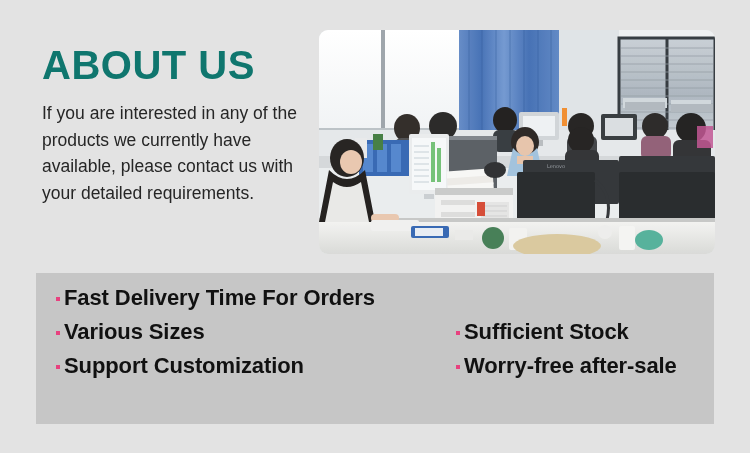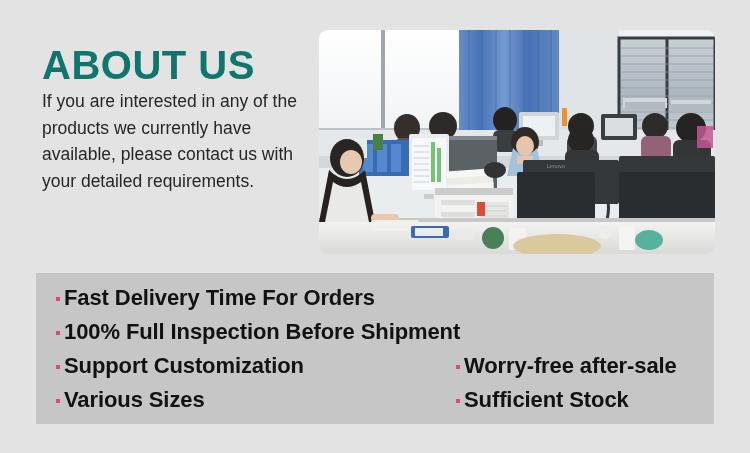--- a/index.html
+++ b/index.html
@@ -17,21 +17,21 @@
   .about-title {
     font-size:40px;
     font-weight:bold;
     letter-spacing:0.5px;
     color:#0f766e;
     line-height:1.05;
     white-space:nowrap;
   }
 
   .about-body {
-    margin-top:2px;
+    margin-top:14px;
     font-size:17.5px;
     line-height:1.52;
     color:#262626;
     font-weight:400;
   }
 
   
   .photo-card {
     position:absolute;
     left:319px; top:30px;
@@ -297,59 +297,45 @@
         </div>
       </div>
       <div class="feature-col-right empty-cell">
         <div class="feature-item">
           <span class="bullet-dot"></span>
           <span class="feature-text"></span>
         </div>
       </div>
     </div>
 
+
     <div class="feature-row">
       <div class="feature-col-left">
         <div class="feature-item">
           <span class="bullet-dot"></span>
-          <span class="feature-text">100% Full Inspection Before Shipment</span>
-        </div>
-      </div>
-      <div class="feature-col-right empty-cell">
-        <div class="feature-item">
-          <span class="bullet-dot"></span>
-          <span class="feature-text"></span>
+          <span class="feature-text">Various Sizes</span>
+        </div>
+      </div>
+      <div class="feature-col-right">
+        <div class="feature-item">
+          <span class="bullet-dot"></span>
+          <span class="feature-text">Sufficient Stock</span>
         </div>
       </div>
     </div>
 
     <div class="feature-row">
       <div class="feature-col-left">
         <div class="feature-item">
           <span class="bullet-dot"></span>
           <span class="feature-text">Support Customization</span>
         </div>
       </div>
       <div class="feature-col-right">
         <div class="feature-item">
           <span class="bullet-dot"></span>
           <span class="feature-text">Worry-free after-sale</span>
         </div>
       </div>
     </div>
 
-    <div class="feature-row">
-      <div class="feature-col-left">
-        <div class="feature-item">
-          <span class="bullet-dot"></span>
-          <span class="feature-text">Various Sizes</span>
-        </div>
-      </div>
-      <div class="feature-col-right">
-        <div class="feature-item">
-          <span class="bullet-dot"></span>
-          <span class="feature-text">Sufficient Stock</span>
-        </div>
-      </div>
-    </div>
-
   </div>
 </div>
 
 </body></html>

